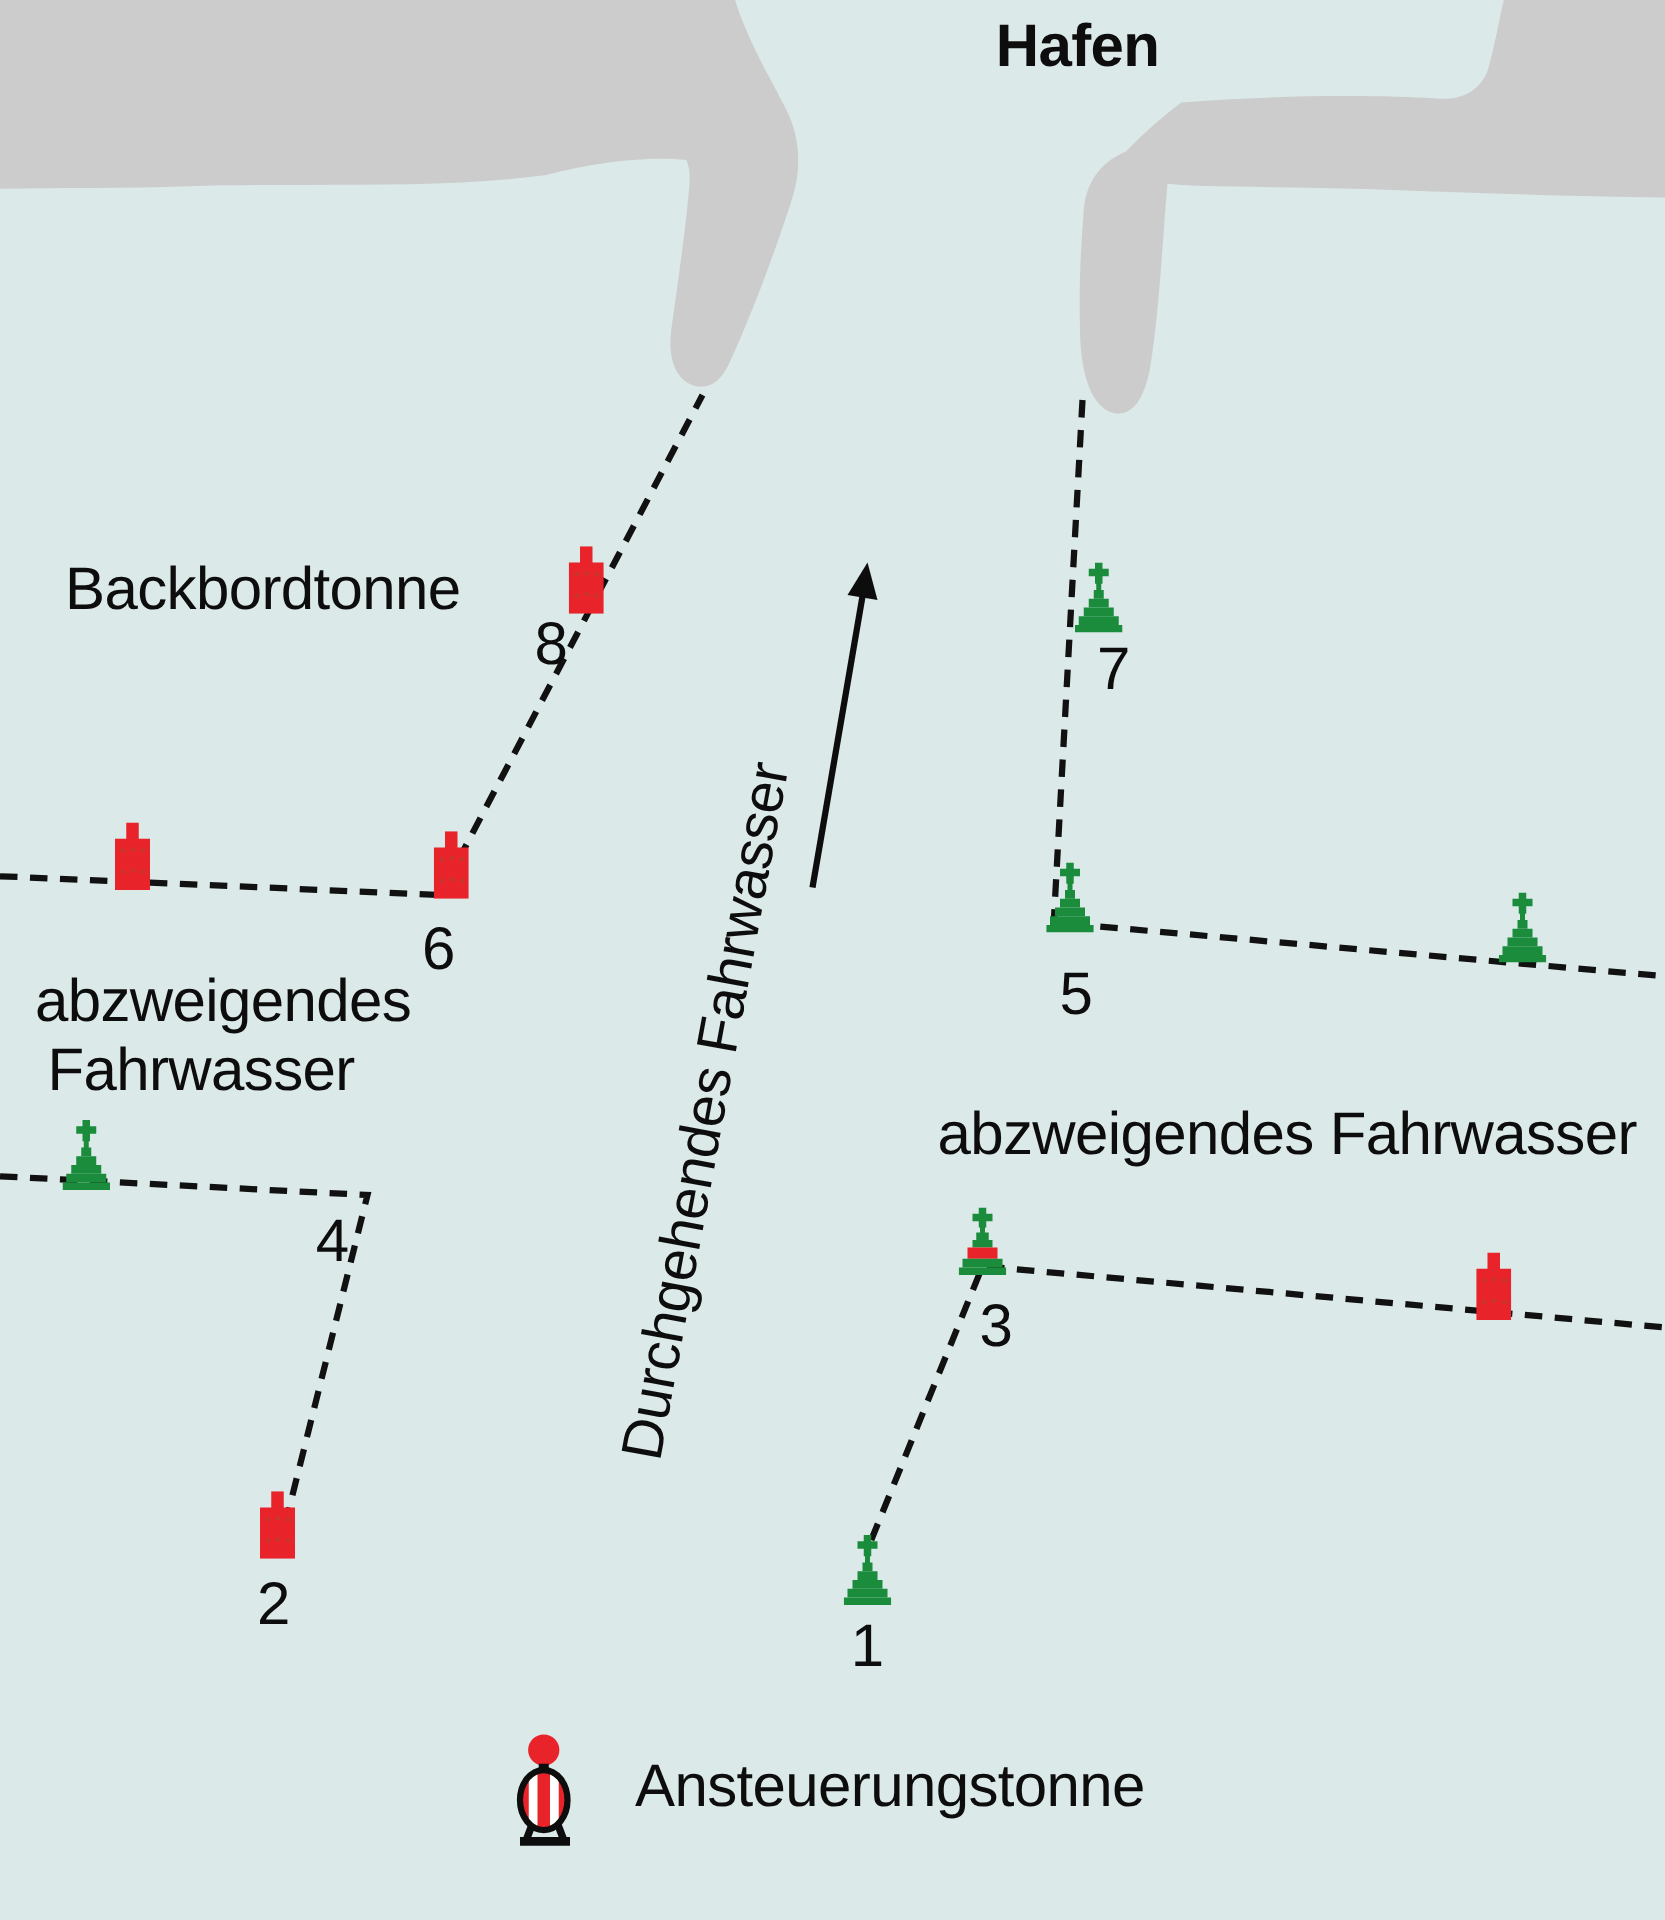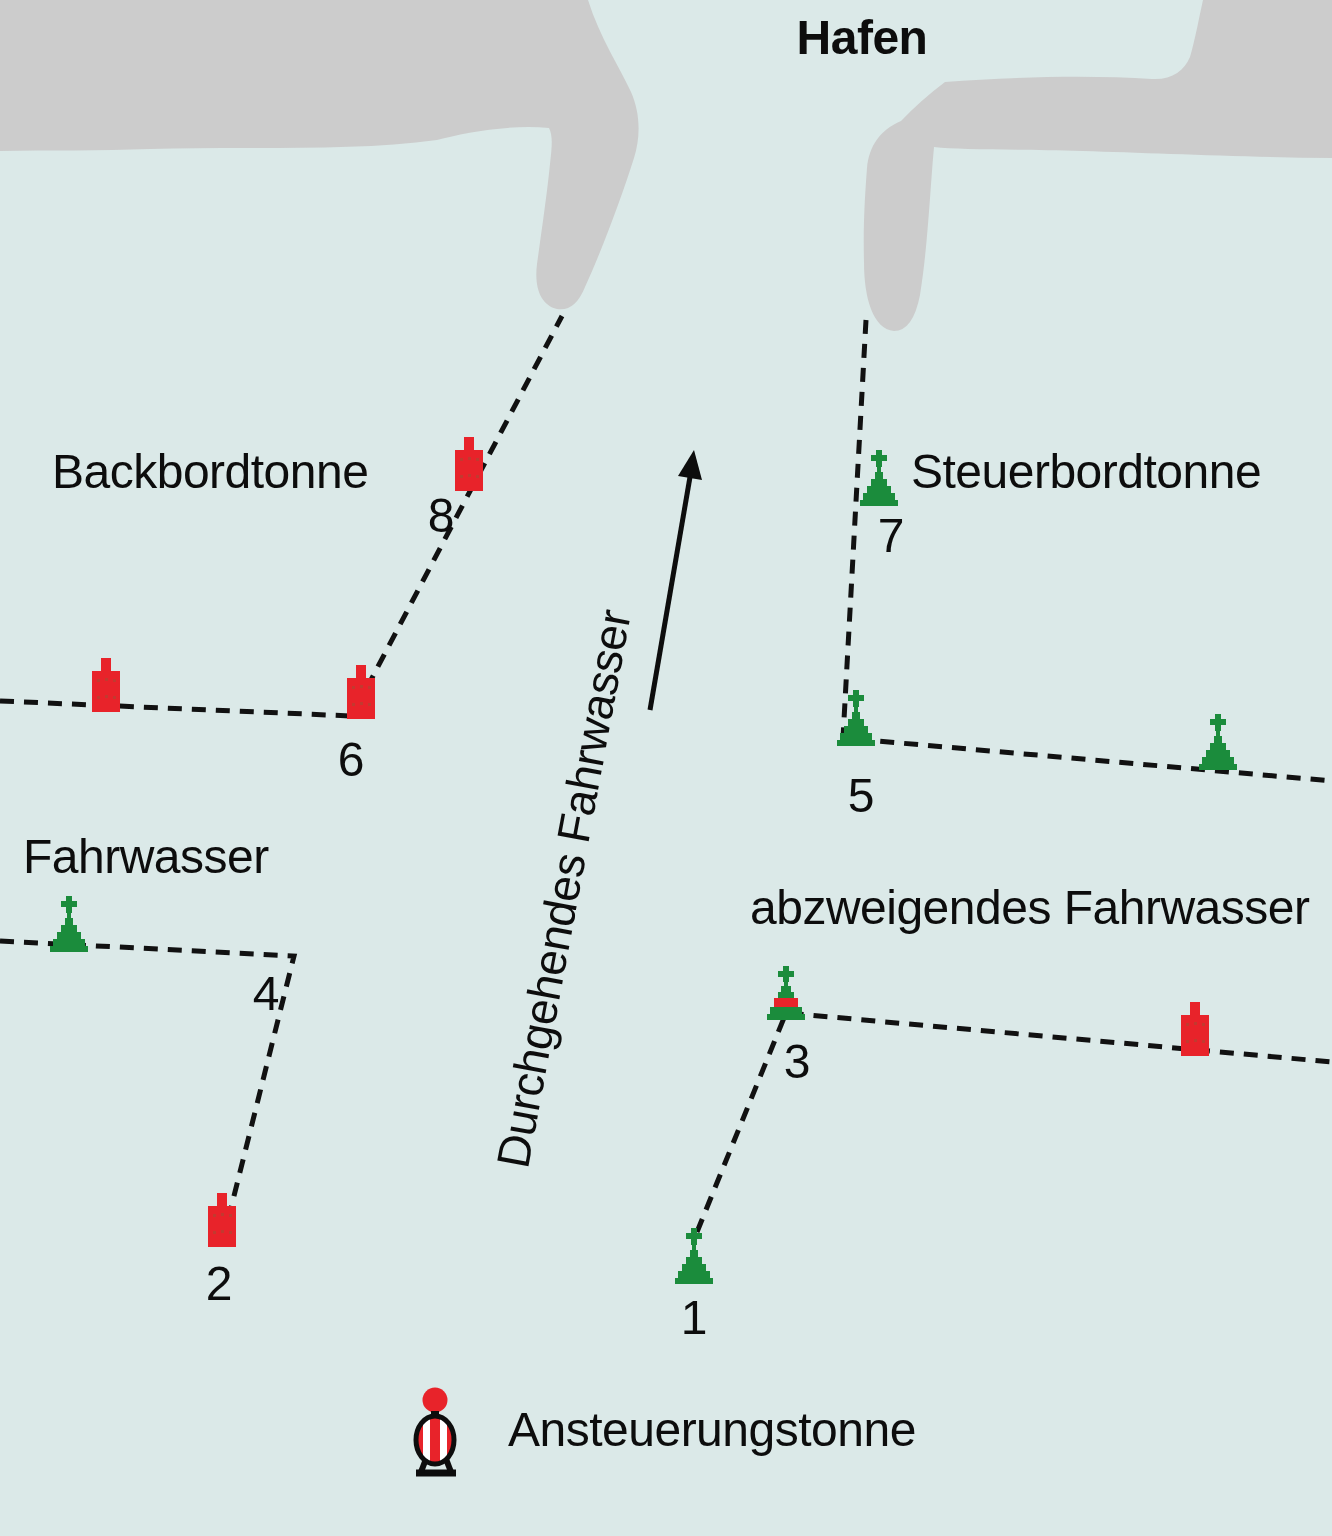--- a/index.html
+++ b/index.html
@@ -200,23 +200,23 @@
   <div class="buoy" style="left:408px;top:1387px">
     <svg width="56" height="90">
         <use href="#sym-safewater"></use>
       </svg>
     </div>
 
   <div class="lbl bold" style="left:792px;top:10px;width:140px;text-align:center">Hafen</div>
 
   <div class="lbl" style="left:52px;top:444px">Backbordtonne</div>
 
-  <div class="lbl" style="left:911px;top:444px">Steuerbordtonne</div>
-
-  <div class="lbl" style="left:23px;top:829px">Fahrwasser</div>
+
+  <div class="lbl" style="left:28px;top:774px">abzweigendes</div>
+  <div class="lbl" style="left:38px;top:829px">Fahrwasser</div>
 
   <div class="lbl" style="left:750px;top:880px">abzweigendes Fahrwasser</div>
 
   <div class="lbl rot" style="left:512px;top:1140px;font-size:46px">Durchgehendes Fahrwasser</div>
 
   <div class="lbl" style="left:508px;top:1402px">Ansteuerungstonne</div>
 
   <div class="num" style="left:664px;top:1290px">1</div>
   <div class="num" style="left:189px;top:1256px">2</div>
   <div class="num" style="left:767px;top:1034px">3</div>

